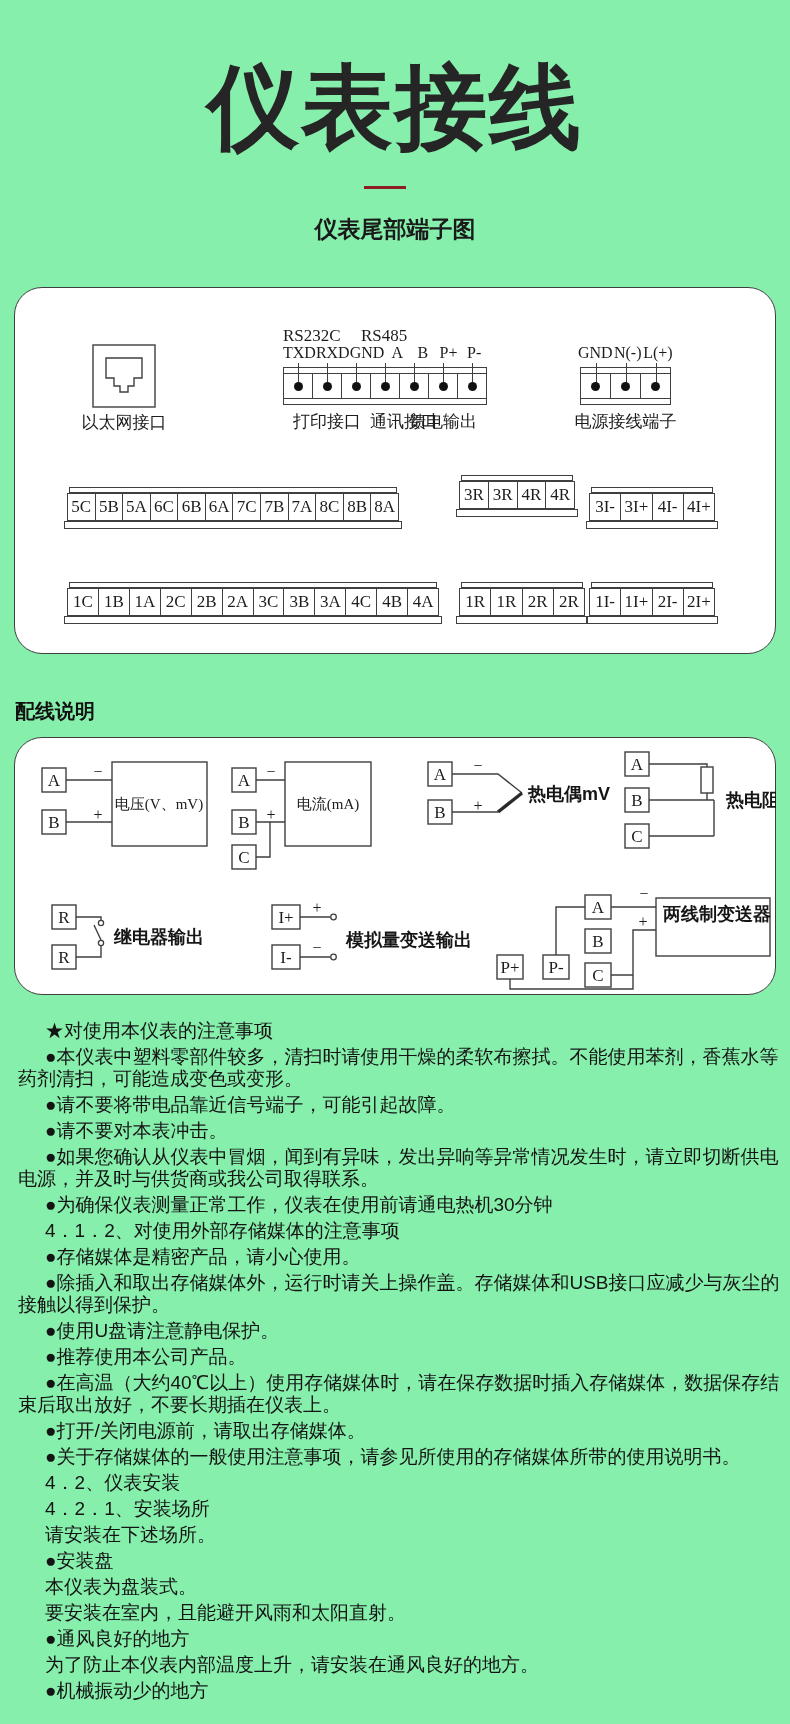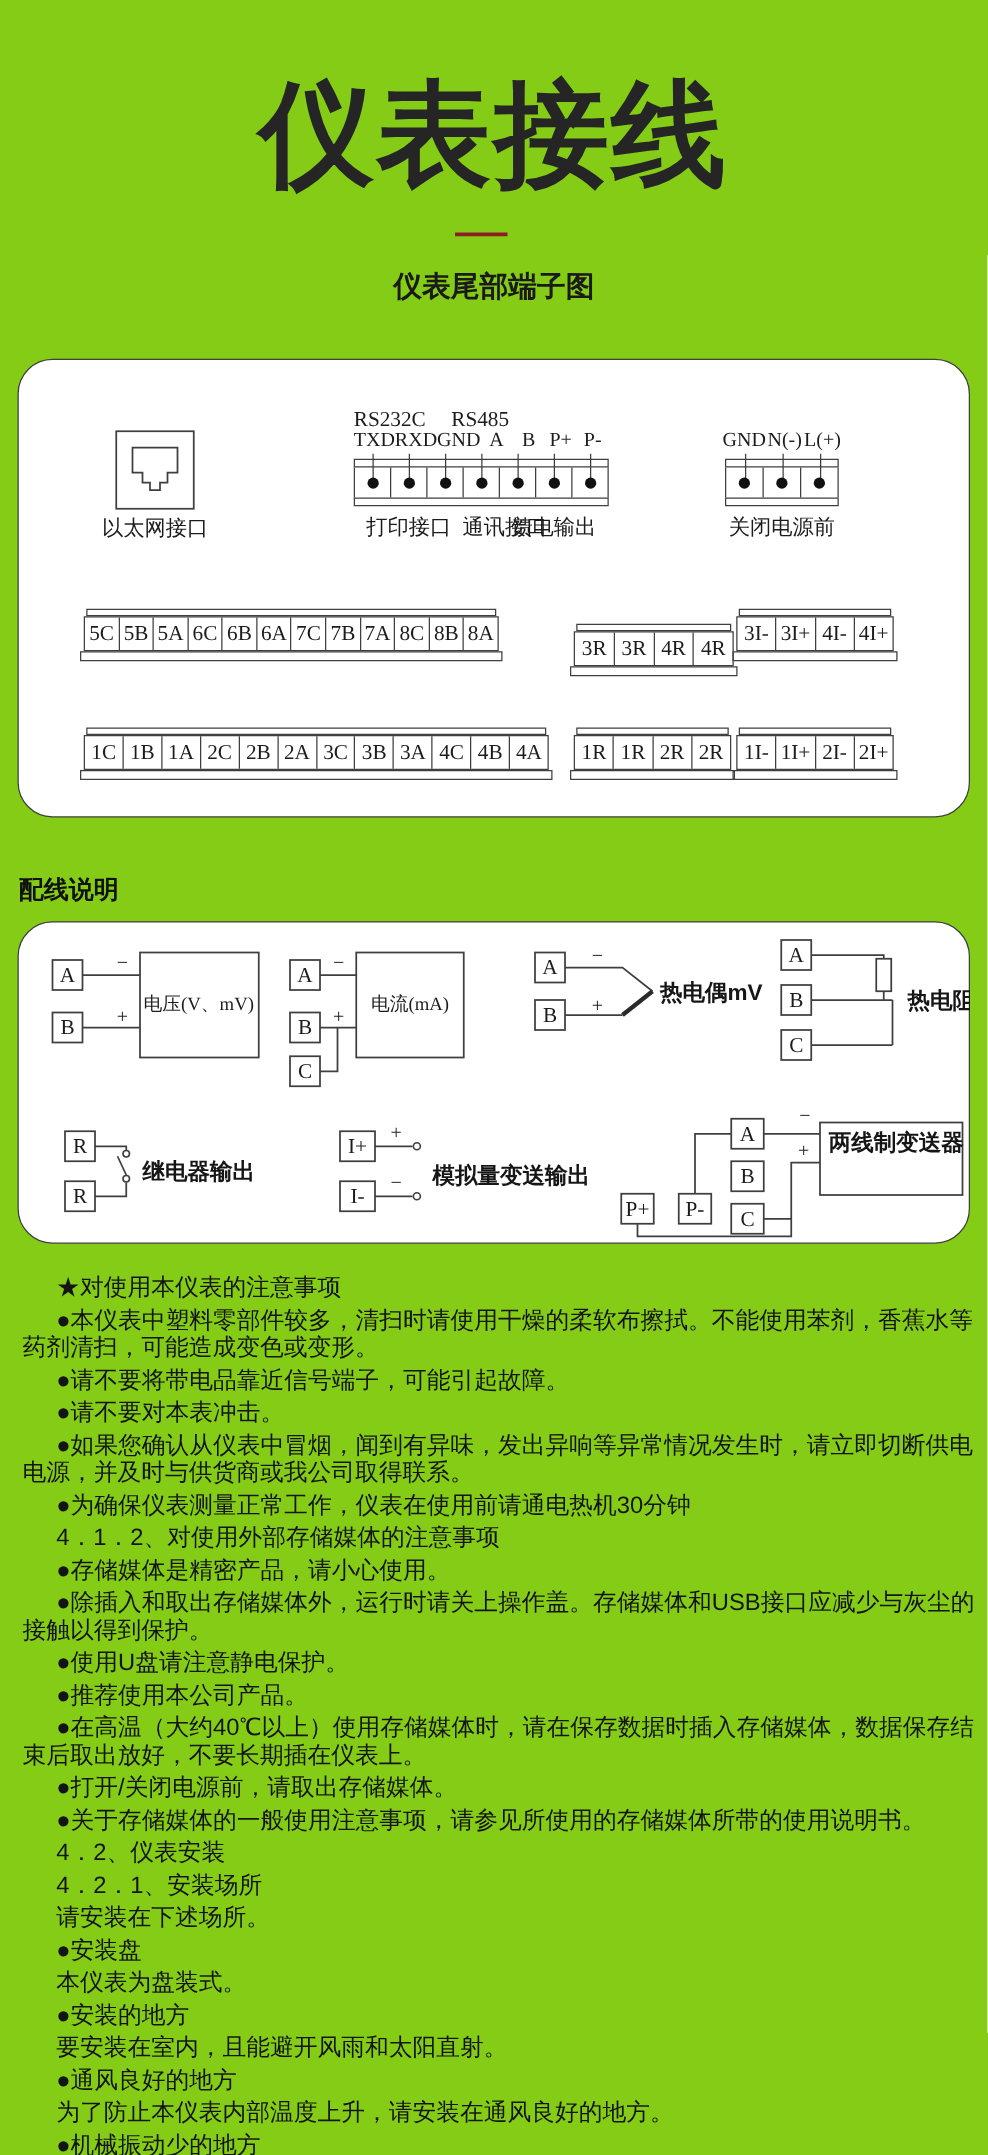--- a/index.html
+++ b/index.html
@@ -1,16 +1,16 @@
 <!DOCTYPE html>
 <html><head>
 <meta charset="utf-8">
 <style>
   html,body{margin:0;padding:0;background:#ffffff;}
-  .page{position:relative;width:790px;height:1724px;overflow:hidden;background:#84cc16;
+  .page{position:relative;width:790px;height:1724px;overflow:hidden;background:#86efac;
         font-family:"Liberation Sans",sans-serif;color:#141414;}
   .abs{position:absolute;}
 
   
   .title{top:46px;left:0;width:100%;text-align:center;font-size:92px;font-weight:900;
          letter-spacing:2px;color:#262525;}
   .divider{top:186px;left:364px;width:42px;height:3px;background:#8c1f26;}
   .subtitle{top:214px;left:0;width:100%;text-align:center;font-size:23px;font-weight:600;color:#1a1a1a;}
   .section-title{left:15px;top:698px;font-size:20px;font-weight:600;color:#111;}
 
@@ -112,41 +112,41 @@
     </div>
   <div class="abs pinstrip" style="left:580px;top:367px;width:91px;">
     <div class="ps-band"></div>
     <div class="ps-mid">
       <div class="ps-cell"></div>
     <div class="ps-cell"></div>
         <div class="ps-cell"></div>
       </div>
     <div class="ps-band"></div>
   </div>
-  <div class="abs dlabel" style="left:568px;top:410px;width:115px;">关闭电源前</div>
+  <div class="abs dlabel" style="left:568px;top:410px;width:115px;">电源接线端子</div>
 
   <div class="abs" style="left:67px;top:487px;width:332px;">
     <div class="rs-top"></div>
     <div class="rs-cells">
         <div class="rs-cell">5C</div>
         <div class="rs-cell">5B</div>
         <div class="rs-cell">5A</div>
         <div class="rs-cell">6C</div>
         <div class="rs-cell">6B</div>
         <div class="rs-cell">6A</div>
         <div class="rs-cell">7C</div>
         <div class="rs-cell">7B</div>
         <div class="rs-cell">7A</div>
         <div class="rs-cell">8C</div>
         <div class="rs-cell">8B</div>
         <div class="rs-cell">8A</div>
       </div>
     <div class="rs-base"></div>
   </div>
-  <div class="abs" style="left:459px;top:499px;width:128px;">
+  <div class="abs" style="left:459px;top:475px;width:116px;">
     <div class="rs-top"></div>
     <div class="rs-cells">
         <div class="rs-cell">3R</div>
         <div class="rs-cell">3R</div>
         <div class="rs-cell">4R</div>
         <div class="rs-cell">4R</div>
       </div>
     <div class="rs-base"></div>
   </div>
   <div class="abs" style="left:589px;top:487px;width:126px;">
@@ -312,20 +312,19 @@
       <p class="note">●使用U盘请注意静电保护。</p>
       <p class="note">●推荐使用本公司产品。</p>
       <p class="note">●在高温（大约40℃以上）使用存储媒体时，请在保存数据时插入存储媒体，数据保存结束后取出放好，不要长期插在仪表上。</p>
       <p class="note">●打开/关闭电源前，请取出存储媒体。</p>
       <p class="note">●关于存储媒体的一般使用注意事项，请参见所使用的存储媒体所带的使用说明书。</p>
       <p class="note">4．2、仪表安装</p>
       <p class="note">4．2．1、安装场所</p>
       <p class="note">请安装在下述场所。</p>
       <p class="note">●安装盘</p>
       <p class="note">本仪表为盘装式。</p>
-      <p class="note">●安装的地方</p>
       <p class="note">要安装在室内，且能避开风雨和太阳直射。</p>
       <p class="note">●通风良好的地方</p>
       <p class="note">为了防止本仪表内部温度上升，请安装在通风良好的地方。</p>
       <p class="note">●机械振动少的地方</p>
     </div>
 
 </div>
 
 </body></html>

